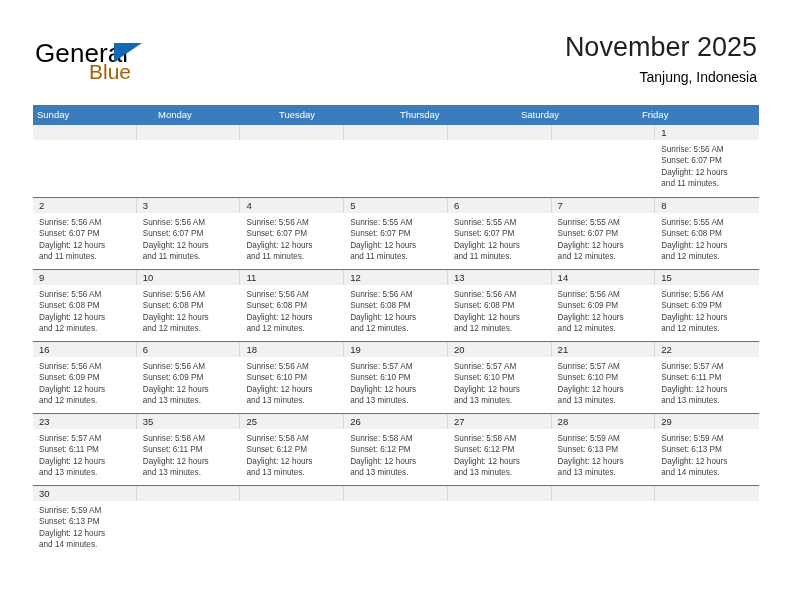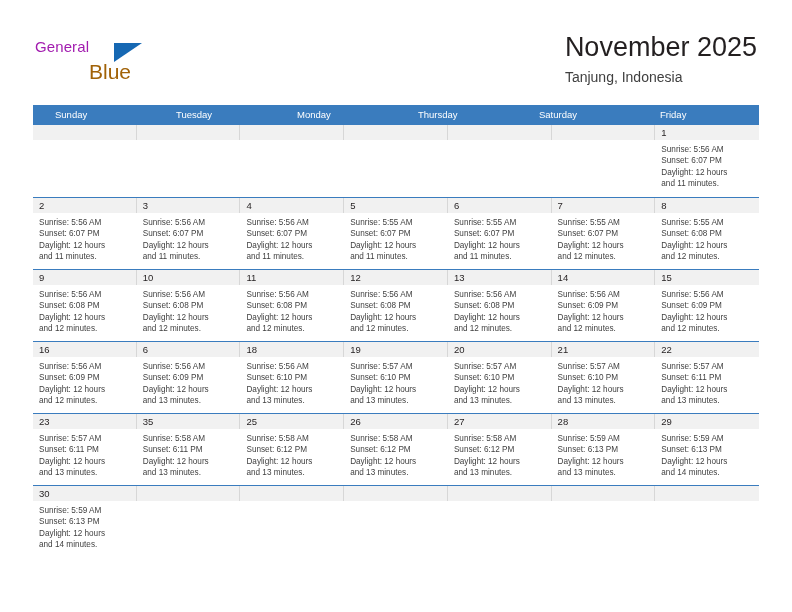--- a/index.html
+++ b/index.html
@@ -32,23 +32,23 @@
     position: absolute;
     left: 35px;
     top: 38px;
     width: 180px;
     height: 52px;
   }
   .logo-general {
     position: absolute;
     left: 0;
     top: 0;
-    font-size: 15px;
+    font-size: 26px;
     letter-spacing: 0.1px;
-    color: #a21caf;
+    color: #000000;
     font-family: "Liberation Sans", sans-serif;
   }
   .logo-triangle {
     position: absolute;
     left: 79px;
     top: 5px;
     width: 0;
     height: 0;
     border-left: 28px solid #1668b3;
     border-bottom: 19px solid transparent;
@@ -58,31 +58,32 @@
     left: 54px;
     top: 22px;
     font-size: 21px;
     color: #a16207;
     font-family: "Liberation Sans", sans-serif;
   }
   .title-block {
     position: absolute;
     right: 35px;
     top: 30px;
+    text-align: right;
   }
   .cal-title {
     font-size: 27px;
     font-weight: normal;
     color: #231f20;
     line-height: 34px;
     white-space: nowrap;
   }
   .cal-subtitle {
     font-size: 14px;
-    color: #404040;
+    color: #000000;
     line-height: 22px;
     margin-top: 2px;
     white-space: nowrap;
   }
 
   
   .calendar {
     position: absolute;
     left: 33px;
     top: 105px;
@@ -91,21 +92,21 @@
   .dow-row {
     display: flex;
     background: #3a7cbe;
     height: 20px;
   }
   .dow {
     flex: 1 1 0;
     color: #ffffff;
     font-size: 9.5px;
     line-height: 20px;
-    padding-left: 22px;
+    padding-left: 4px;
     box-sizing: border-box;
     white-space: nowrap;
   }
   .week {
     display: flex;
     border-top: 1px solid #3a7cbe;
     height: 72px;
     box-sizing: border-box;
   }
   .week:first-of-type {
@@ -164,22 +165,22 @@
     <div class="title-block">
       <div class="cal-title">November 2025</div>
       <div class="cal-subtitle">Tanjung, Indonesia</div>
     </div>
 
   </div>
 
   <div class="calendar">
     <div class="dow-row" id="dow-row">
         <div class="dow">Sunday</div>
+        <div class="dow">Monday</div>
         <div class="dow">Tuesday</div>
-        <div class="dow">Monday</div>
         <div class="dow">Thursday</div>
         <div class="dow">Saturday</div>
         <div class="dow">Friday</div>
       </div>
     <div id="weeks-container">
         <div class="week">
           <div class="cell empty">
             <div class="daynum-band">
               <div class="daynum"></div>
             </div>

